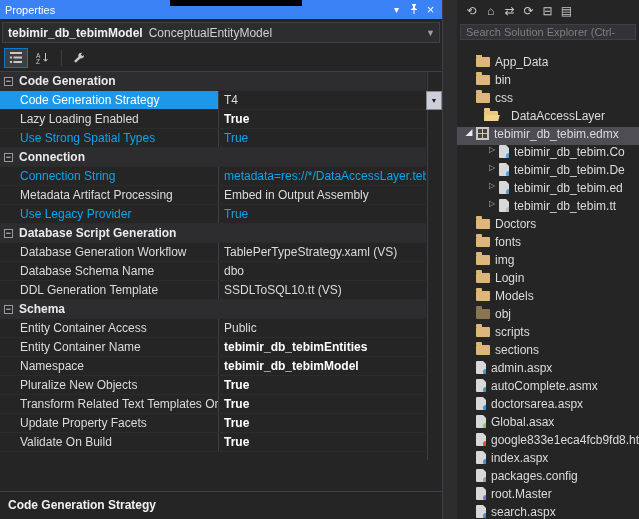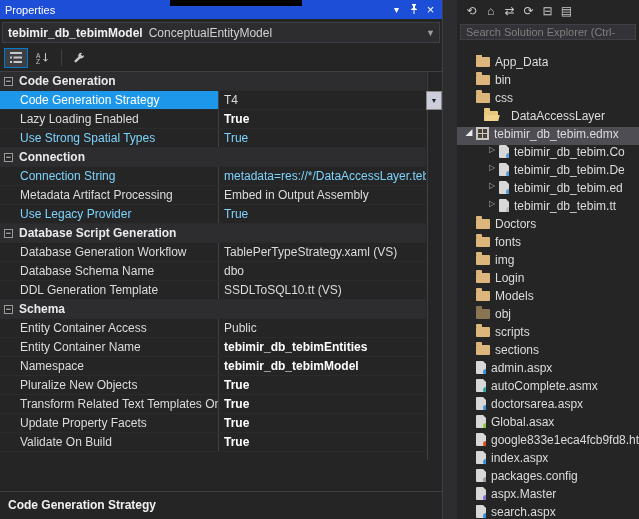--- a/index.html
+++ b/index.html
@@ -12,21 +12,21 @@
     position: relative;
   }
 
   
   .props-panel {
     position: absolute; left: 0; top: 0; width: 443px; height: 519px;
     background: #252526; border-right: 1px solid #3F3F46;
     display: flex; flex-direction: column;
   }
   .titlebar {
-    height: 19px; background: #1d4ed8; color: #fff;
+    height: 19px; background: #3b82f6; color: #fff;
     display: flex; align-items: center; padding: 0 3px 0 5px;
     font-size: 11px; flex: none;
   }
   .titlebar .title { flex: 1; }
   .tb-icon {
     width: 17px; height: 19px; display: flex; align-items: center; justify-content: center;
     color: #fff; font-size: 10px; cursor: pointer;
   }
   .tb-icon svg { display: block; }
   .black-fragment { position: absolute; left: 170px; top: 0; width: 132px; height: 6px; background: #000; z-index: 6; }
@@ -66,21 +66,21 @@
     color: #C8C8C8; font-size: 9px; line-height: 7px; text-align: center;
     margin-right: 6px; flex: none;
   }
   .row .name {
     flex: 0 0 219px; padding-left: 20px; display: flex; align-items: center;
     overflow: hidden; white-space: nowrap; border-right: 1px solid #3F3F46;
   }
   .row.cat .cat-label { overflow: hidden; white-space: nowrap; }
   .row .value { flex: 1; padding-left: 5px; display: flex; align-items: center; overflow: hidden; white-space: nowrap; }
   .row.bold .value { font-weight: bold; color: #FFFFFF; }
-  .row.disabled .name, .row.disabled .value { color: #7dd3fc; }
+  .row.disabled .name, .row.disabled .value { color: #0ea5e9; }
   .row.selected .name { background: #1C97EA; color: #fff; }
   .dd-btn {
     position: absolute; right: -16px; top: 0; width: 16px; height: 19px; z-index: 2;
     background: #CCCEDB; color: #1E1E1E; border: 1px solid #888;
     display: flex; align-items: center; justify-content: center; font-size: 7px;
   }
 
   .grid-filler { flex: 1; }
   .desc { flex: none; height: 28px; border-top: 1px solid #3F3F46; padding: 6px 8px 0 8px; }
   .desc-title { font-weight: bold; color: #F1F1F1; }
@@ -419,21 +419,21 @@
         <span class="tree-label">index.aspx</span>
       </div>
       <div class="tree-row" style="padding-left: 5px;">
         <span class="tree-arrow"></span>
         <span class="tree-icon icon-doc icon-config"></span>
         <span class="tree-label">packages.config</span>
       </div>
       <div class="tree-row" style="padding-left: 5px;">
         <span class="tree-arrow"></span>
         <span class="tree-icon icon-doc icon-master"></span>
-        <span class="tree-label">aspx.Master</span>
+        <span class="tree-label">root.Master</span>
       </div>
       <div class="tree-row" style="padding-left: 5px;">
         <span class="tree-arrow"></span>
         <span class="tree-icon icon-doc icon-webform"></span>
         <span class="tree-label">search.aspx</span>
       </div>
     </div>
 </div>
 
 </body></html>

